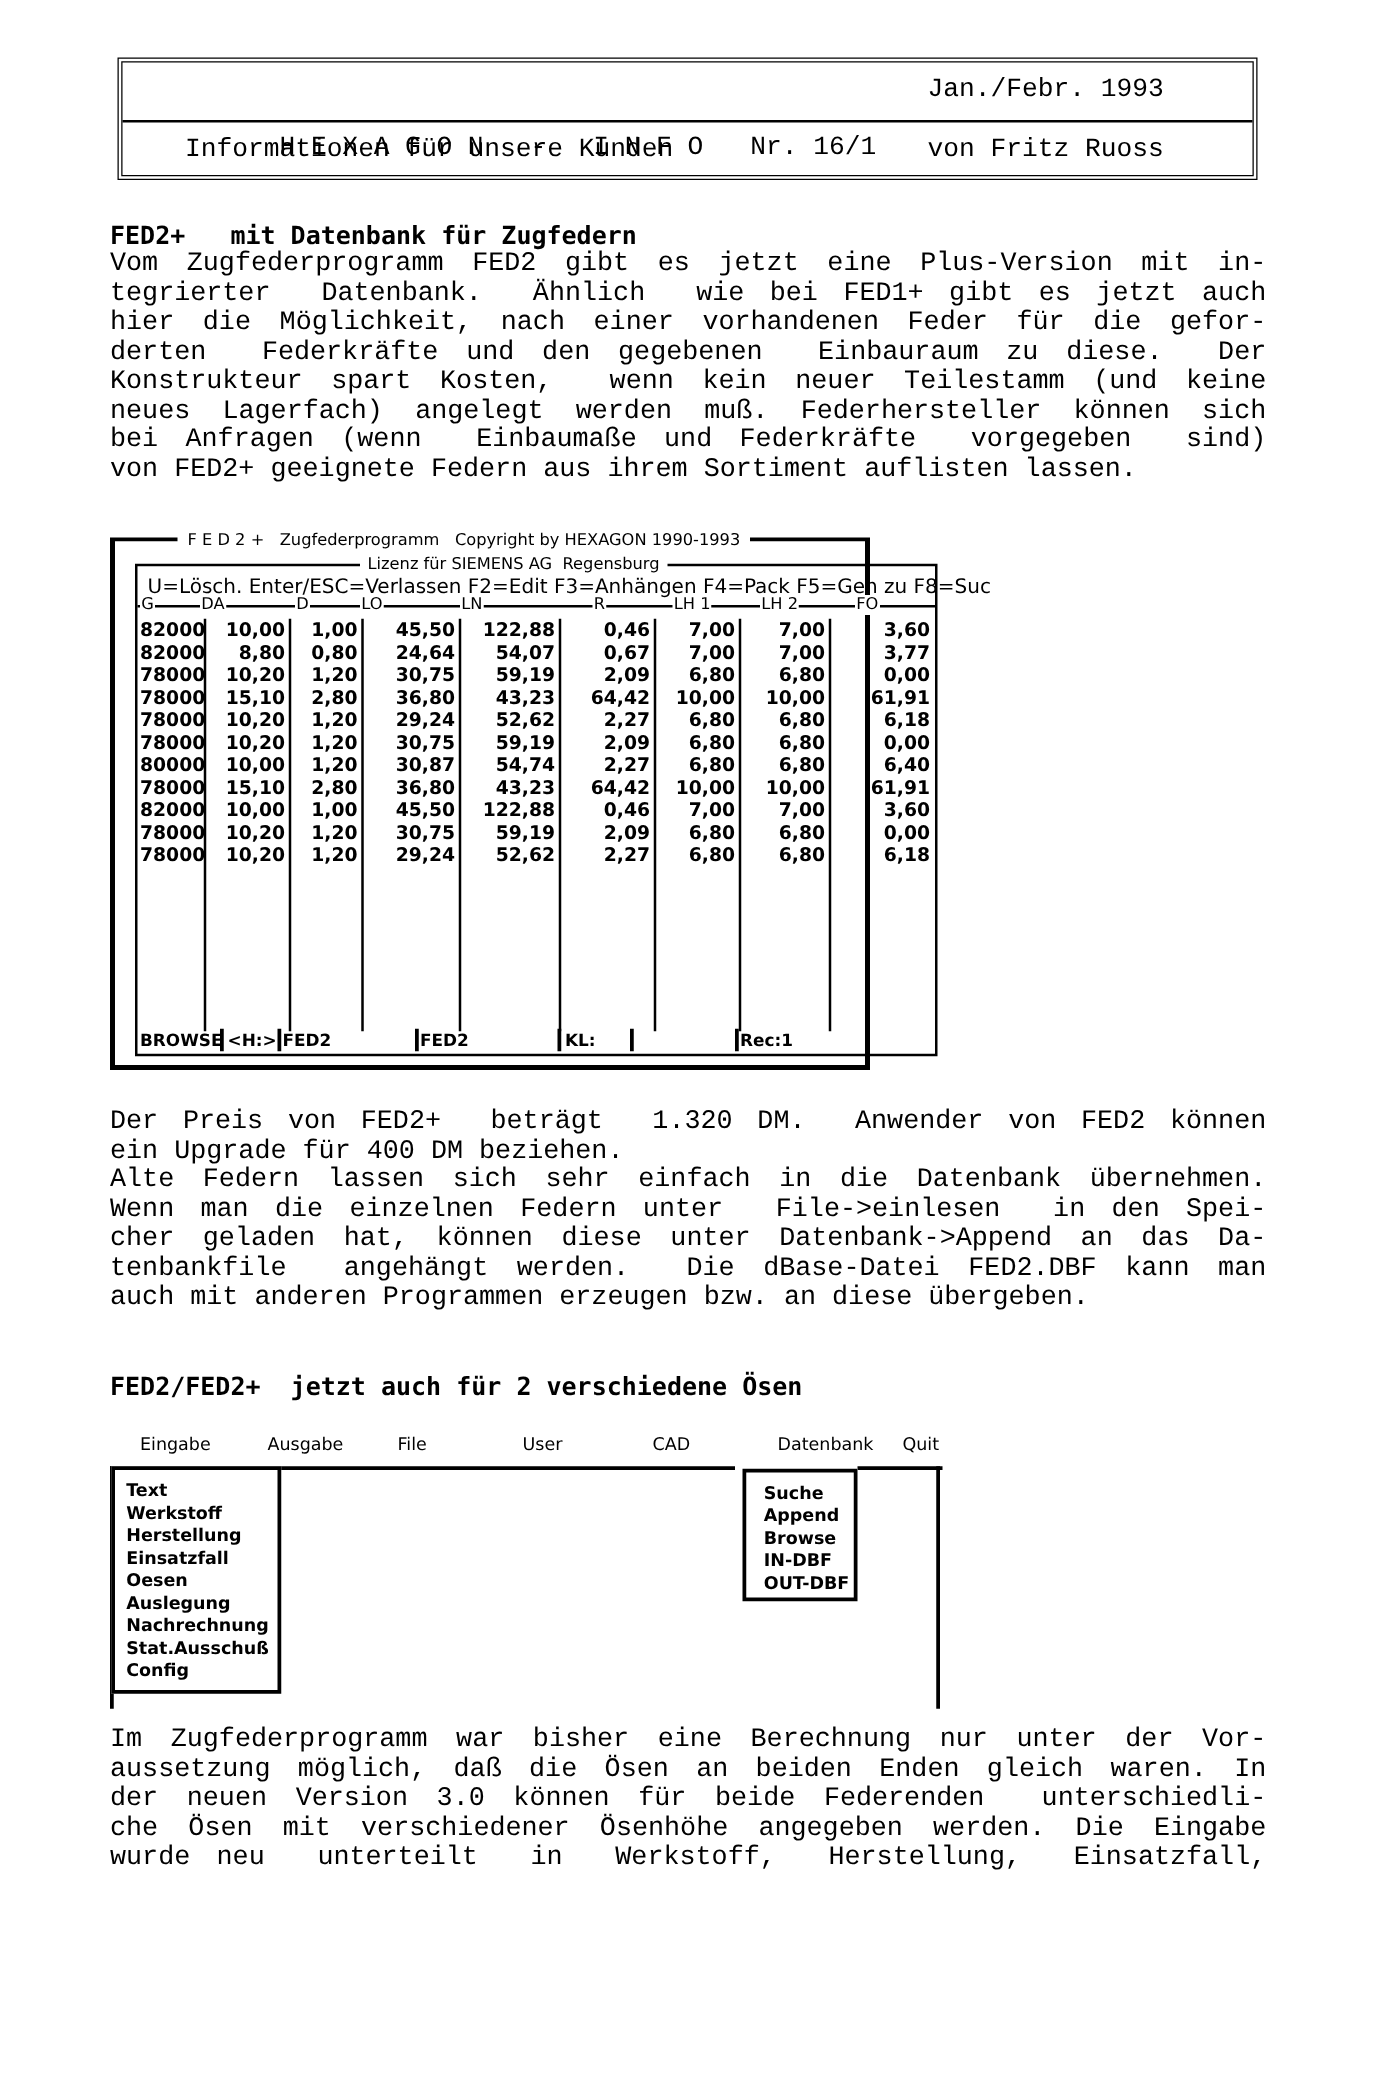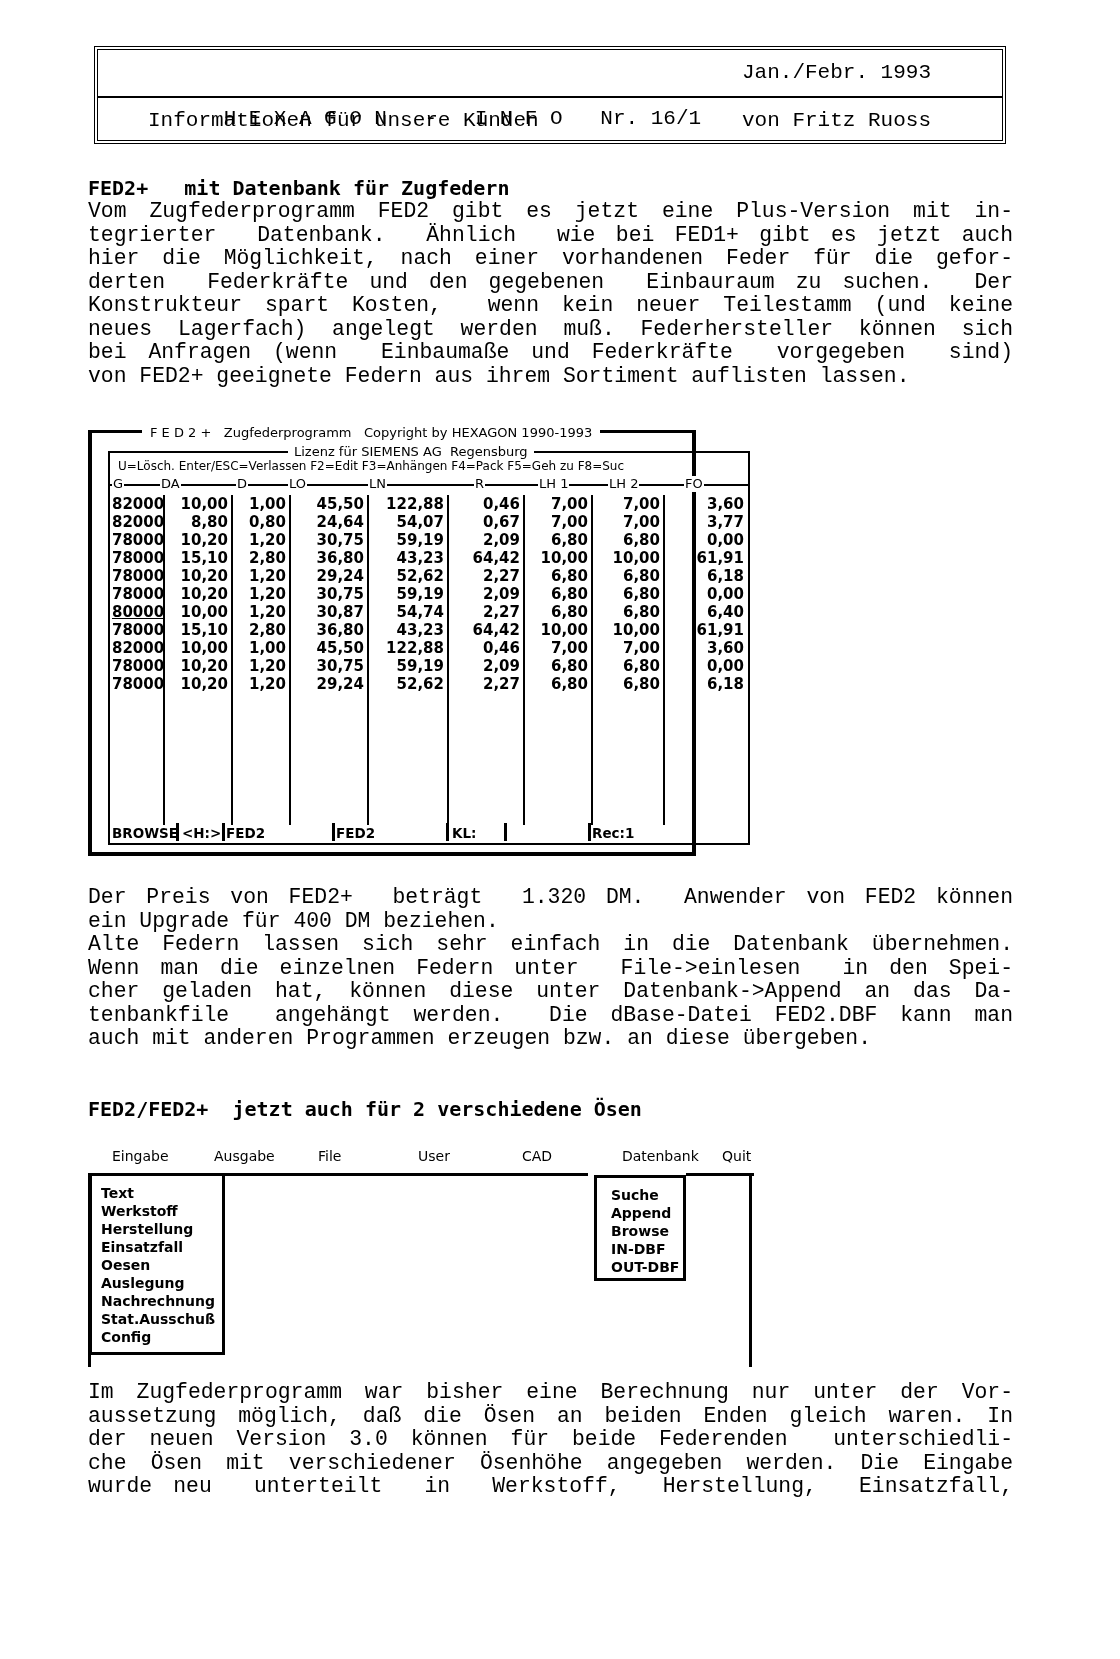--- a/index.html
+++ b/index.html
@@ -22,21 +22,21 @@
   .para { position: absolute; left: 88px; width: 925px; font-size: 21.4px; line-height: 23.5px; }
   .para .ln { display: block; white-space: pre; text-align: justify; text-align-last: justify; }
   .para .ln.last { text-align-last: left; }
 
   
   .screen { position: absolute; left: 88px; top: 428px; width: 684px; height: 428px; }
   .outer { position: absolute; left: 0; top: 2px; width: 608px; height: 426px; border: 4px solid #000; border-top-width: 3px; box-sizing: border-box; }
   .title-band { position: absolute; left: 50px; top: -8px; background: #fff; padding: 0 8px; font-size: 13px; white-space: pre; }
   .inner { position: absolute; left: 16px; top: 18px; width: 642px; height: 394px; border: 2px solid #000; box-sizing: border-box; }
   .lic { position: absolute; left: 178px; top: -9px; background: #fff; padding: 0 6px; font-size: 13px; white-space: pre; }
-  .keys { position: absolute; left: 8px; top: 6px; font-size: 12px; white-space: pre; }
+  .keys { position: absolute; left: 8px; top: 6px; font-size: 16px; white-space: pre; }
   .colhdr { position: absolute; left: 0; top: 23px; width: 638px; height: 16px; }
   .colhdr-line { position: absolute; left: 0; right: 0; top: 8px; border-top: 2px solid #000; }
   .colhdr span { position: absolute; top: 0; background: #fff; padding: 0 1px; font-size: 13px; line-height: 16px; }
   .vline { position: absolute; top: 42px; border-left: 2px solid #000; }
   .grid { position: absolute; left: 0; top: 42px; }
   .grow { position: absolute; left: 0; height: 18px; font-size: 15px; line-height: 18px; font-weight: bold; }
   .cell { position: absolute; text-align: right; white-space: pre; }
   .status { position: absolute; top: 372px; font-size: 13.5px; font-weight: bold; white-space: pre; }
   .sbar { position: absolute; top: 370px; height: 18px; border-left: 3px solid #000; }
 
@@ -62,21 +62,21 @@
     <span class="hdr-left">Informationen für unsere Kunden</span>
     <span class="hdr-right">von Fritz Ruoss</span>
   </div>
 </div>
 
 <div class="h2" style="top:176px;">FED2+   mit Datenbank für Zugfedern</div>
 <div class="para mono" style="top:200px;" id="para1">
     <span class="ln">Vom Zugfederprogramm FED2 gibt es jetzt eine Plus-Version mit in-</span>
     <span class="ln">tegrierter  Datenbank.  Ähnlich  wie bei FED1+ gibt es jetzt auch</span>
     <span class="ln">hier die Möglichkeit, nach einer vorhandenen Feder für die gefor-</span>
-    <span class="ln">derten  Federkräfte und den gegebenen  Einbauraum zu suchen.  Der</span>
+    <span class="ln">derten  Federkräfte und den gegebenen  Einbauraum zu diese.  Der</span>
     <span class="ln">Konstrukteur spart Kosten,  wenn kein neuer Teilestamm (und keine</span>
     <span class="ln">neues Lagerfach) angelegt werden muß. Federhersteller können sich</span>
     <span class="ln">bei Anfragen (wenn  Einbaumaße und Federkräfte  vorgegeben  sind)</span>
     <span class="ln last">von FED2+ geeignete Federn aus ihrem Sortiment auflisten lassen.</span>
   </div>
 
 <div class="screen sans">
   <div class="outer">
     <span class="title-band">F E D 2 +   Zugfederprogramm   Copyright by HEXAGON 1990-1993</span>
     <div class="inner">
@@ -165,21 +165,21 @@
             <span class="cell" style="left: 54px; width: 64px;">10,20</span>
             <span class="cell" style="left: 122px; width: 54px;">1,20</span>
             <span class="cell" style="left: 180px; width: 74px;">30,75</span>
             <span class="cell" style="left: 258px; width: 76px;">59,19</span>
             <span class="cell" style="left: 338px; width: 72px;">2,09</span>
             <span class="cell" style="left: 414px; width: 64px;">6,80</span>
             <span class="cell" style="left: 482px; width: 68px;">6,80</span>
             <span class="cell" style="left: 554px; width: 80px;">0,00</span>
           </div>
           <div class="grow" style="top: 108px; width: 638px;">
-            <span class="cell" style="left: 2px; width: 48px; text-align: right; text-decoration: underline;">80000</span>
+            <span class="cell" style="left: 2px; width: 48px; text-align: right;">80000</span>
             <span class="cell" style="left: 54px; width: 64px;">10,00</span>
             <span class="cell" style="left: 122px; width: 54px;">1,20</span>
             <span class="cell" style="left: 180px; width: 74px;">30,87</span>
             <span class="cell" style="left: 258px; width: 76px;">54,74</span>
             <span class="cell" style="left: 338px; width: 72px;">2,27</span>
             <span class="cell" style="left: 414px; width: 64px;">6,80</span>
             <span class="cell" style="left: 482px; width: 68px;">6,80</span>
             <span class="cell" style="left: 554px; width: 80px;">6,40</span>
           </div>
           <div class="grow" style="top: 126px; width: 638px;">

